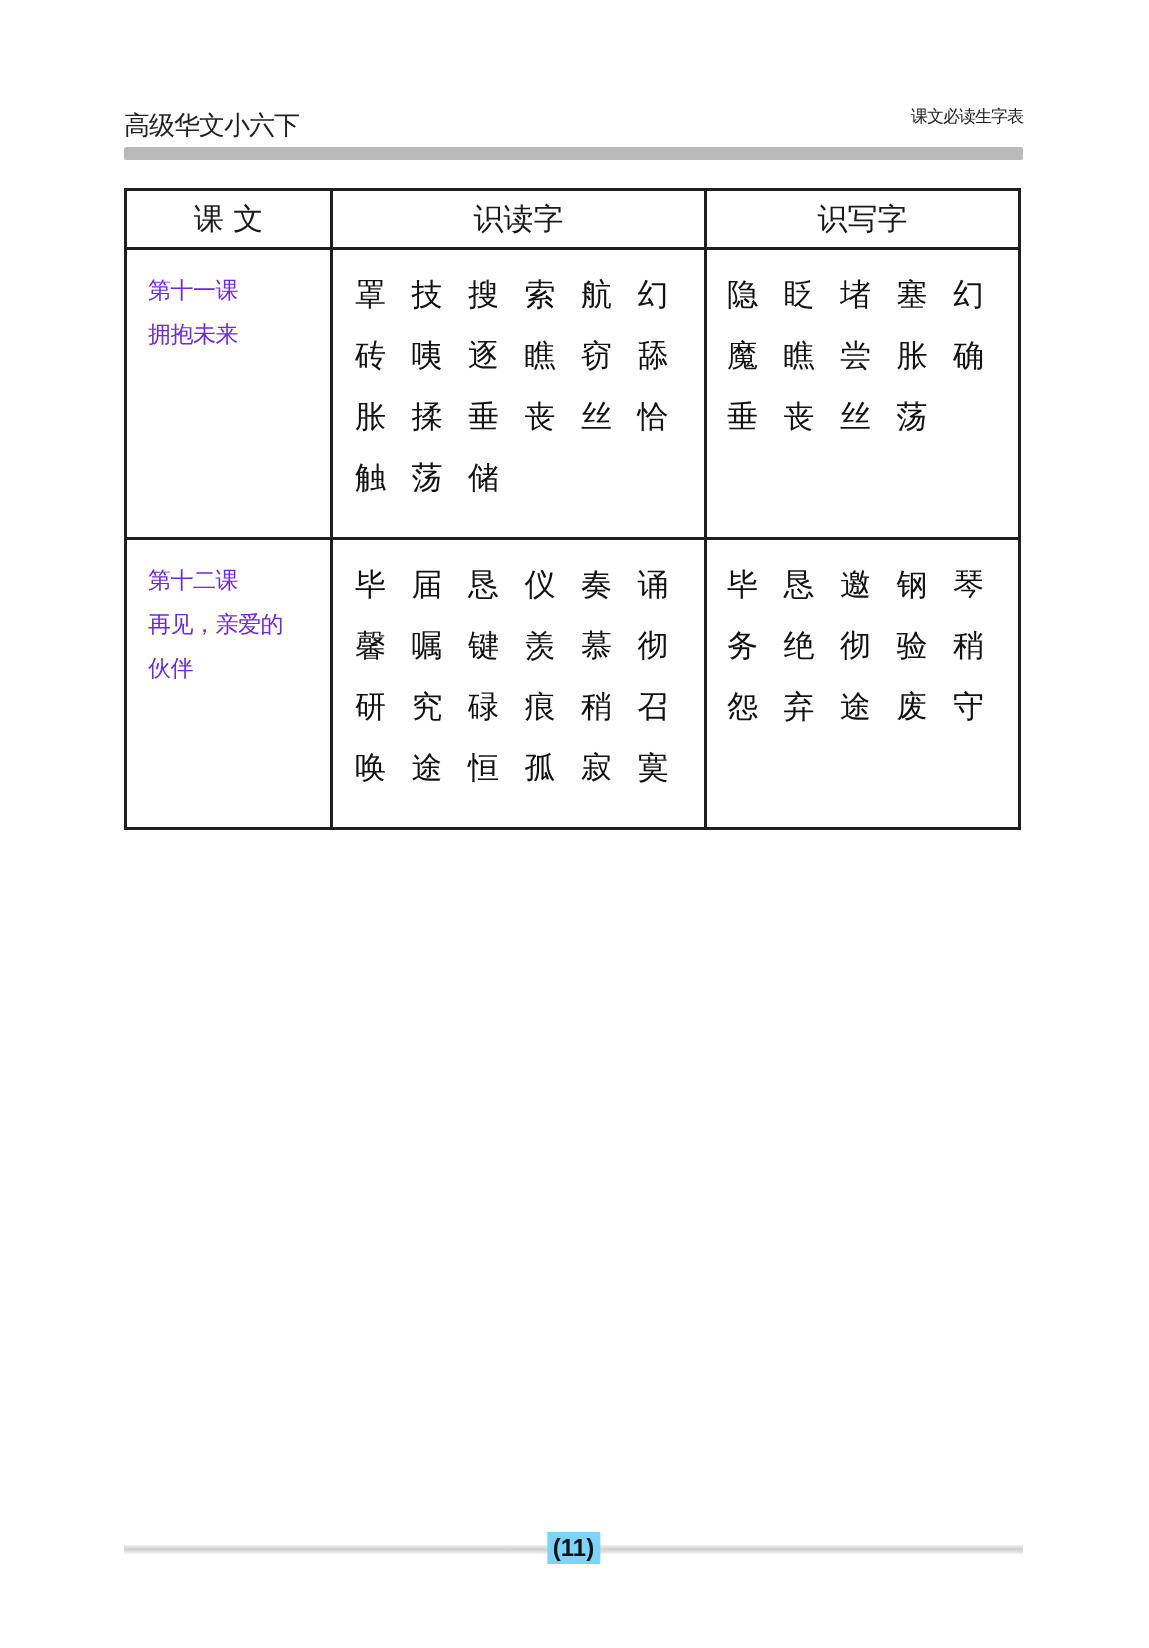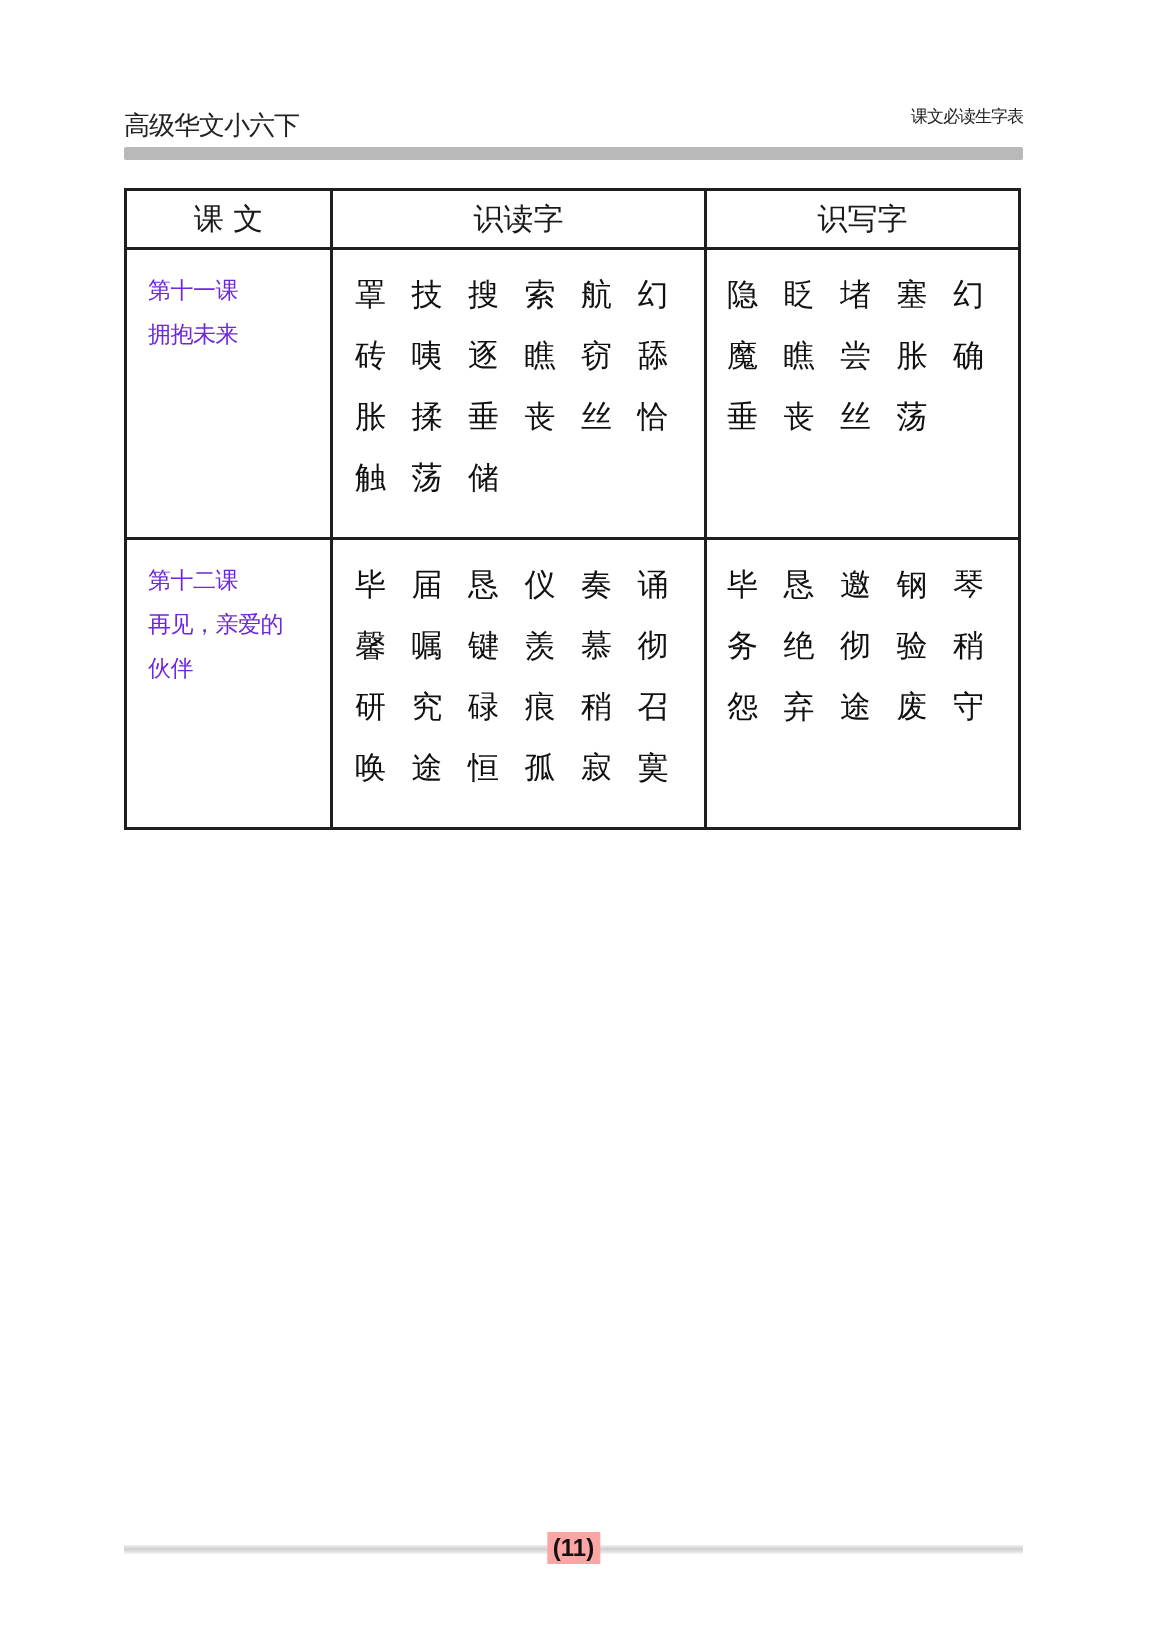--- a/index.html
+++ b/index.html
@@ -123,21 +123,21 @@
       top: 5px;
       width: 100%;
       height: 9px;
       background: linear-gradient(to bottom, #f2f2f2 0%, #cfcfcf 45%, #e0e0e0 70%, #f5f5f5 100%);
     }
     .footer-page {
       position: absolute;
       left: 50%;
       top: -8px;
       transform: translateX(-50%);
-      background: #fca5a5;
+      background: #7dd3fc;
       padding: 0 6px;
       font-family: "Liberation Sans", sans-serif;
       font-weight: bold;
       font-size: 24px;
       line-height: 32px;
       color: #111;
     }
   </style>
 </head>
 <body>

